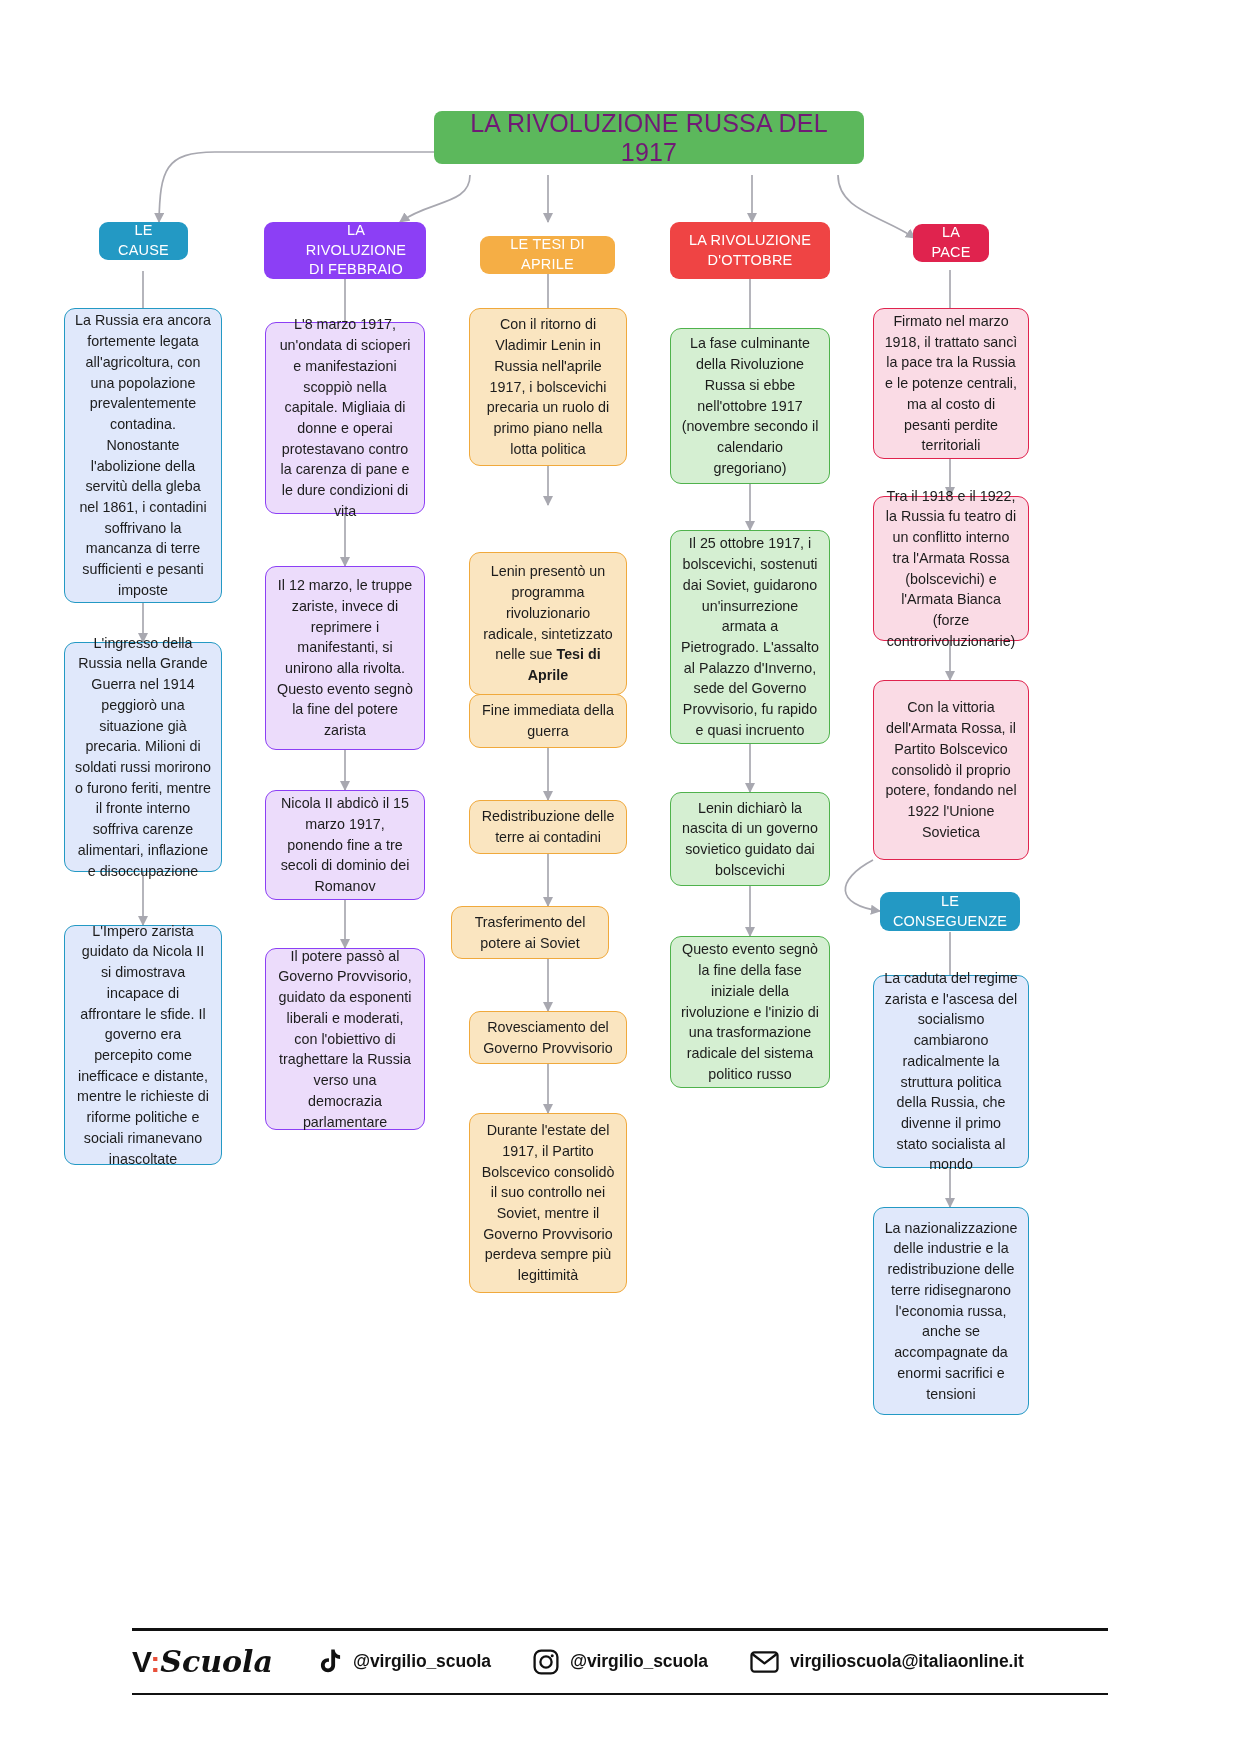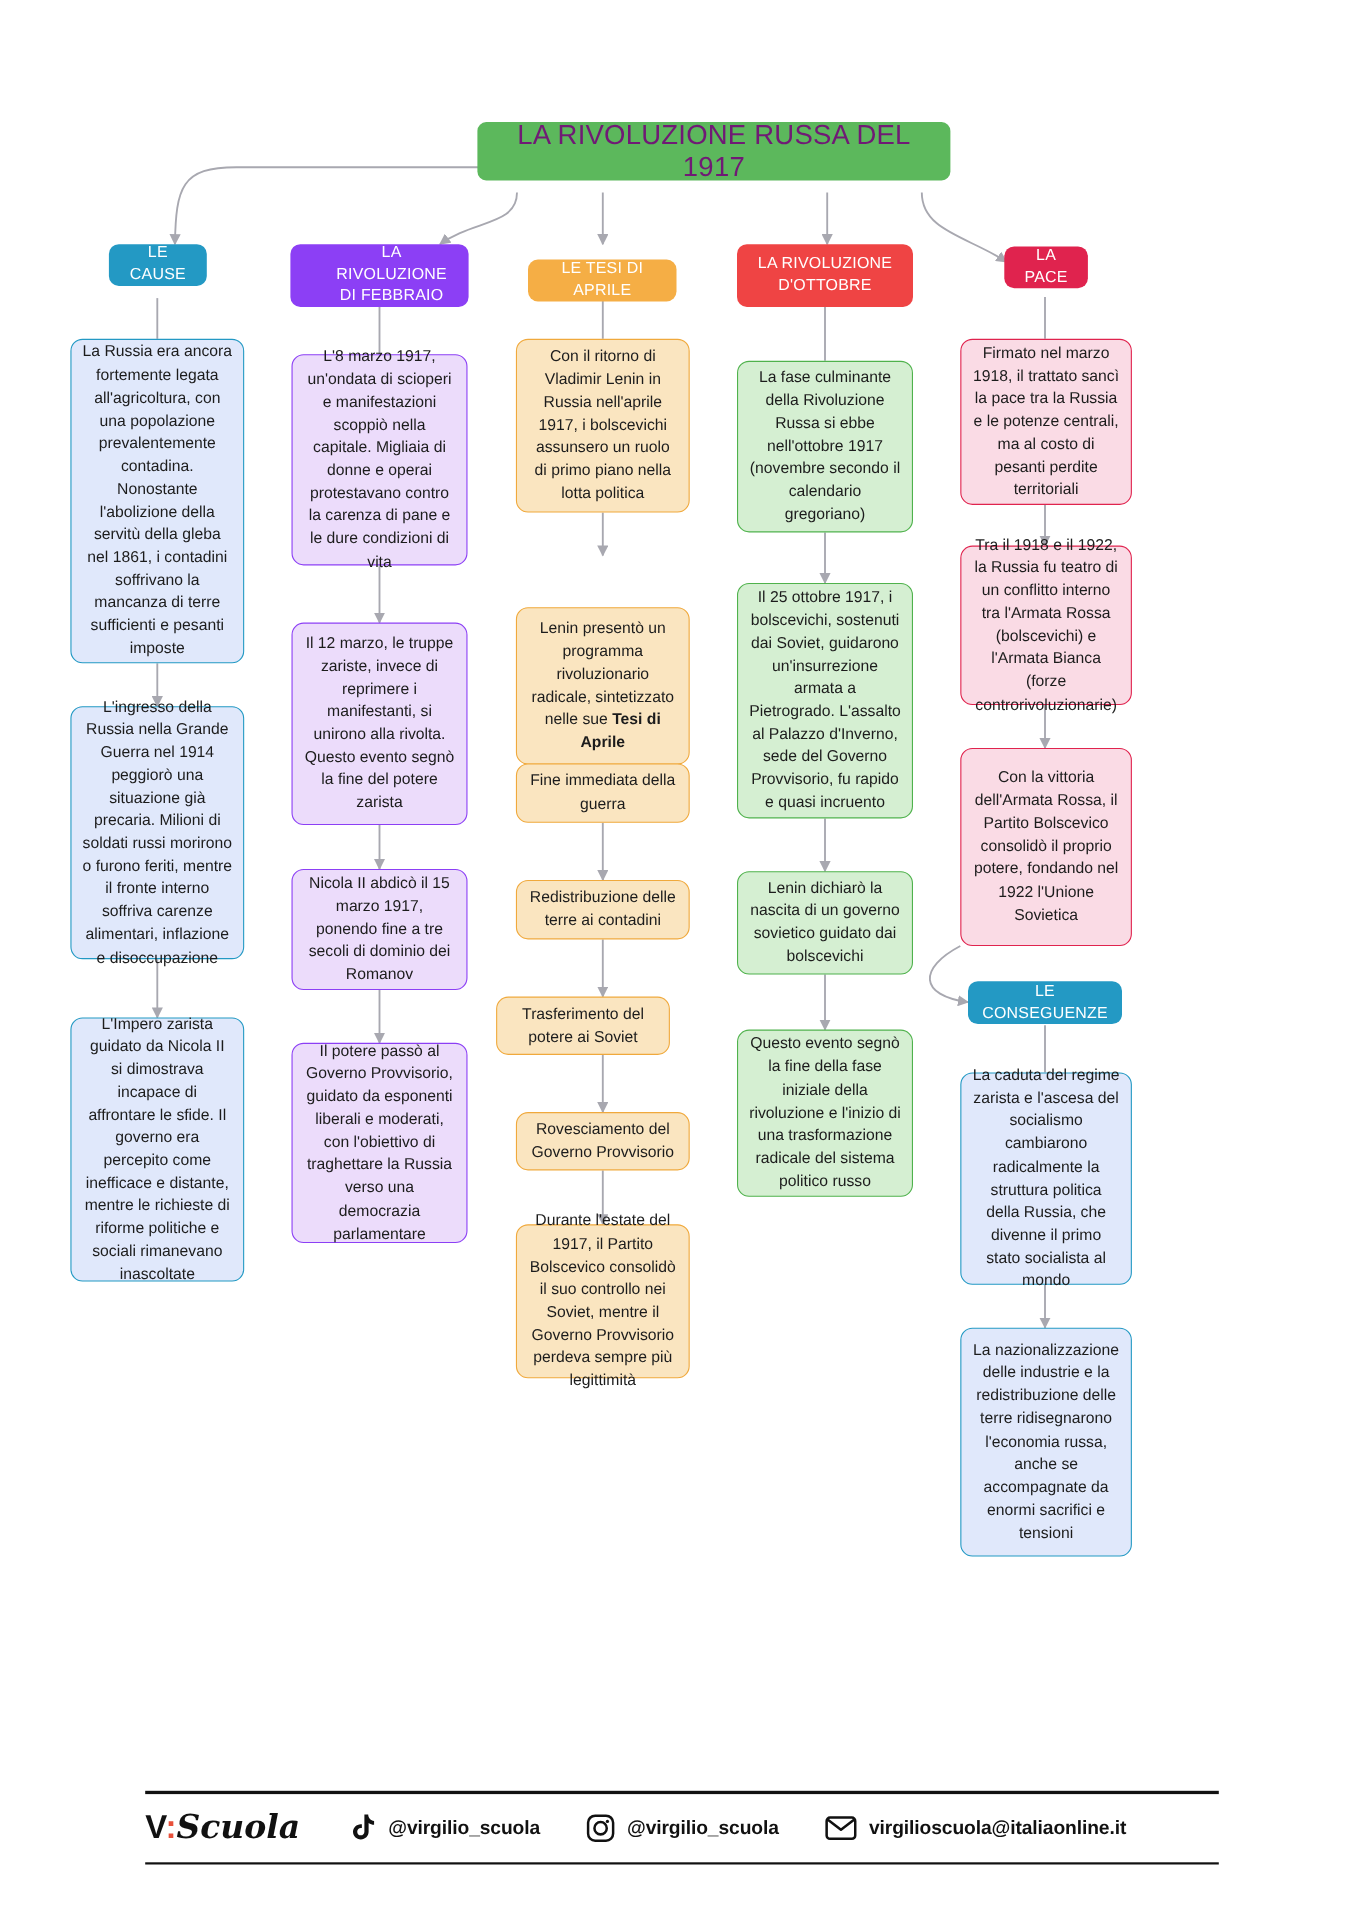--- a/index.html
+++ b/index.html
@@ -193,31 +193,31 @@
 
   <div class="node card c-blue" style="left:64px; top:308px; width:158px; height:295px;">La Russia era ancora fortemente legata all'agricoltura, con una popolazione prevalentemente contadina. Nonostante l'abolizione della servitù della gleba nel 1861, i contadini soffrivano la mancanza di terre sufficienti e pesanti imposte</div>
   <div class="node card c-blue" style="left:64px; top:642px; width:158px; height:230px;">L'ingresso della Russia nella Grande Guerra nel 1914 peggiorò una situazione già precaria. Milioni di soldati russi morirono o furono feriti, mentre il fronte interno soffriva carenze alimentari, inflazione e disoccupazione</div>
   <div class="node card c-blue" style="left:64px; top:925px; width:158px; height:240px;">L'Impero zarista guidato da Nicola II si dimostrava incapace di affrontare le sfide. Il governo era percepito come inefficace e distante, mentre le richieste di riforme politiche e sociali rimanevano inascoltate</div>
 
   <div class="node card c-purple" style="left:265px; top:322px; width:160px; height:192px;">L'8 marzo 1917, un'ondata di scioperi e manifestazioni scoppiò nella capitale. Migliaia di donne e operai protestavano contro la carenza di pane e le dure condizioni di vita</div>
   <div class="node card c-purple" style="left:265px; top:566px; width:160px; height:184px;">Il 12 marzo, le truppe zariste, invece di reprimere i manifestanti, si unirono alla rivolta. Questo evento segnò la fine del potere zarista</div>
   <div class="node card c-purple" style="left:265px; top:790px; width:160px; height:110px;">Nicola II abdicò il 15 marzo 1917, ponendo fine a tre secoli di dominio dei Romanov</div>
   <div class="node card c-purple" style="left:265px; top:948px; width:160px; height:182px;">Il potere passò al Governo Provvisorio, guidato da esponenti liberali e moderati, con l'obiettivo di traghettare la Russia verso una democrazia parlamentare</div>
 
-  <div class="node card c-orange" style="left:469px; top:308px; width:158px; height:158px;">Con il ritorno di Vladimir Lenin in Russia nell'aprile 1917, i bolscevichi assunsero un ruolo di primo piano nella lotta politica</div>
+  <div class="node card c-orange" style="left:469px; top:308px; width:158px; height:158px;">Con il ritorno di Vladimir Lenin in Russia nell'aprile 1917, i bolscevichi precaria un ruolo di primo piano nella lotta politica</div>
 
   <div class="node card c-orange" style="left:469px; top:505px; width:158px; height:143px;margin-top:47px;">
     <span><span>Lenin presentò un programma rivoluzionario radicale, sintetizzato nelle sue </span><b>Tesi di Aprile</b></span>
   </div>
 
   <div class="node card c-orange" style="left:469px; top:694px; width:158px; height:54px;">Fine immediata della guerra</div>
   <div class="node card c-orange" style="left:469px; top:800px; width:158px; height:54px;">Redistribuzione delle terre ai contadini</div>
   <div class="node card c-orange" style="left:451px; top:906px; width:158px; height:53px;">Trasferimento del potere ai Soviet</div>
   <div class="node card c-orange" style="left:469px; top:1011px; width:158px; height:53px;">Rovesciamento del Governo Provvisorio</div>
-  <div class="node card c-orange" style="left:469px; top:1113px; width:158px; height:140px;">Durante l'estate del 1917, il Partito Bolscevico consolidò il suo controllo nei Soviet, mentre il Governo Provvisorio perdeva sempre più legittimità</div>
+  <div class="node card c-orange" style="left:469px; top:1113px; width:158px; height:180px;">Durante l'estate del 1917, il Partito Bolscevico consolidò il suo controllo nei Soviet, mentre il Governo Provvisorio perdeva sempre più legittimità</div>
 
   <div class="node card c-green" style="left:670px; top:328px; width:160px; height:156px;">La fase culminante della Rivoluzione Russa si ebbe nell'ottobre 1917 (novembre secondo il calendario gregoriano)</div>
   <div class="node card c-green" style="left:670px; top:530px; width:160px; height:214px;">Il 25 ottobre 1917, i bolscevichi, sostenuti dai Soviet, guidarono un'insurrezione armata a Pietrogrado. L'assalto al Palazzo d'Inverno, sede del Governo Provvisorio, fu rapido e quasi incruento</div>
   <div class="node card c-green" style="left:670px; top:936px; width:160px; height:152px;">Questo evento segnò la fine della fase iniziale della rivoluzione e l'inizio di una trasformazione radicale del sistema politico russo</div>
   <div class="node card c-green" style="left:670px; top:792px; width:160px; height:94px;">Lenin dichiarò la nascita di un governo sovietico guidato dai bolscevichi</div>
 
   <div class="node card c-pink" style="left:873px; top:308px; width:156px; height:151px;">Firmato nel marzo 1918, il trattato sancì la pace tra la Russia e le potenze centrali, ma al costo di pesanti perdite territoriali</div>
   <div class="node card c-pink" style="left:873px; top:496px; width:156px; height:145px;">Tra il 1918 e il 1922, la Russia fu teatro di un conflitto interno tra l'Armata Rossa (bolscevichi) e l'Armata Bianca (forze controrivoluzionarie)</div>
   <div class="node card c-pink" style="left:873px; top:680px; width:156px; height:180px;">Con la vittoria dell'Armata Rossa, il Partito Bolscevico consolidò il proprio potere, fondando nel 1922 l'Unione Sovietica</div>
 

